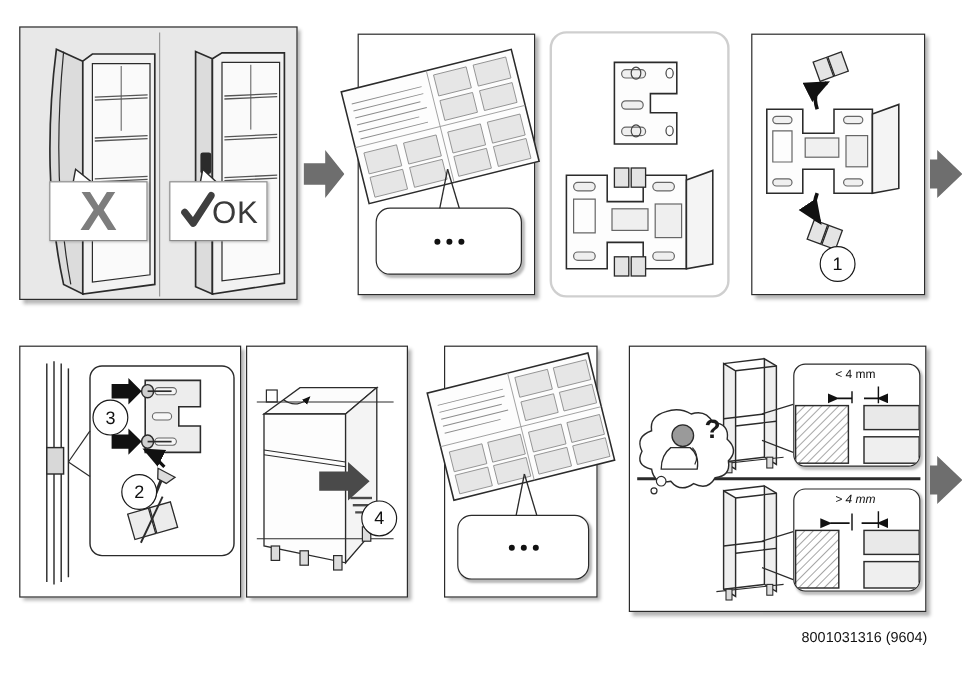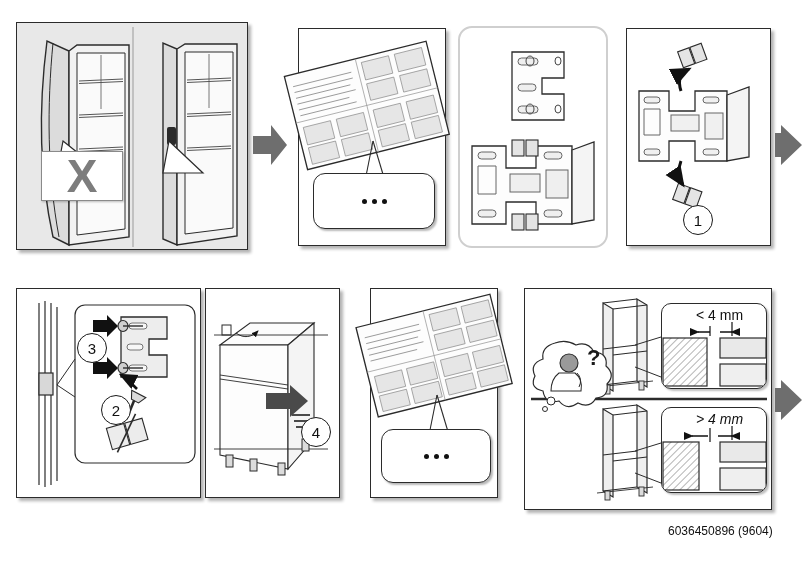--- a/index.html
+++ b/index.html
@@ -36,21 +36,21 @@
   .sign{position:absolute;background:#fff;border:1.2px solid #8a8a8a;
         display:flex;align-items:center;justify-content:center;
         box-shadow:1px 1px 2px rgba(0,0,0,.25);}
   .sign .mark{font-size:46px;line-height:1;color:#7d7d7d;font-weight:bold;}
   .sign .okwrap{display:flex;align-items:flex-end;}
   .sign .oktext{font-size:26px;color:#3a3a3a;letter-spacing:.5px;margin-left:-2px;}
 
   
   .meas{position:absolute;border:1.6px solid #2b2b2b;border-radius:10px;
         background:#fff;box-shadow:2px 2px 2px rgba(0,0,0,.25);overflow:hidden;}
-  .meas .lbl{position:absolute;font-size:14px;color:#111;white-space:nowrap;}
+  .meas .lbl{position:absolute;font-size:10px;color:#111;white-space:nowrap;}
 
   
   .footer{position:absolute;font-size:12px;color:#111;white-space:nowrap;}
 
   .hatch{fill:url(#hatchpat);}
   svg.art{position:absolute;left:0;top:0;overflow:visible;}
 </style>
 </head>
 <body>
 
@@ -103,20 +103,28 @@
       </g>
 
       <rect x="150" y="104" width="9" height="18" rx="2" fill="#2b2b2b"></rect>
 
       <path d="M46 118 L86 150 L40 150 z" fill="#fff" stroke="#2b2b2b" stroke-width="1.2"></path>
       <path d="M152 118 L186 150 L146 150 z" fill="#fff" stroke="#2b2b2b" stroke-width="1.2"></path>
     </svg>
 
     <div class="sign" style="left:24px;top:128px;width:80px;height:48px;">
       <span class="mark">X</span>
+    </div>
+    <div class="sign" style="left:124px;top:128px;width:80px;height:48px;">
+      <span class="okwrap">
+        <svg width="30" height="34">
+          <path d="M5 18 L12 27 L27 4" fill="none" stroke="#3f3f3f" stroke-width="6" stroke-linecap="round" stroke-linejoin="round"></path>
+        </svg>
+        <span class="oktext">OK</span>
+      </span>
     </div>
   </div>
 
   <div class="blockarrow" style="left:253px;top:125px;">
     <svg width="34" height="40">
         <path d="M0,11 L18,11 L18,0 L34,20 L18,40 L18,29 L0,29 z" fill="#6e6e6e"></path>
       </svg>
   </div>
 
   <div class="panel" style="left:298px;top:28px;width:148px;height:218px;">
@@ -457,15 +465,15 @@
       <span class="lbl" style="left:34px;top:3px;font-style:italic;">&gt; 4 mm</span>
     </div>
   </div>
 
   <div class="blockarrow" style="left:775px;top:380px;">
     <svg width="27" height="40">
         <path d="M0,8 L6,8 L6,0 L27,20 L6,40 L6,32 L0,32 z" fill="#6e6e6e"></path>
       </svg>
   </div>
 
-  <div class="footer" style="left:668px;top:524px;">6036450896  (9604)</div>
+  <div class="footer" style="left:668px;top:524px;">8001031316  (9604)</div>
 
 </div>
 
 </body></html>

